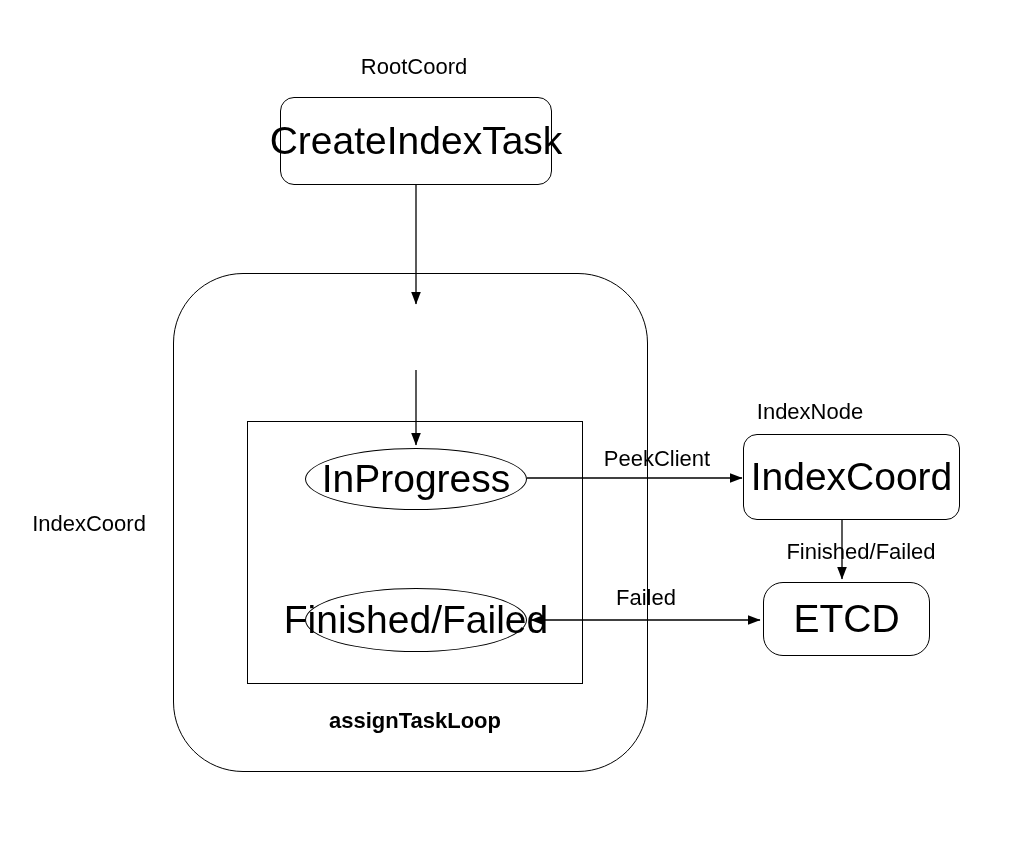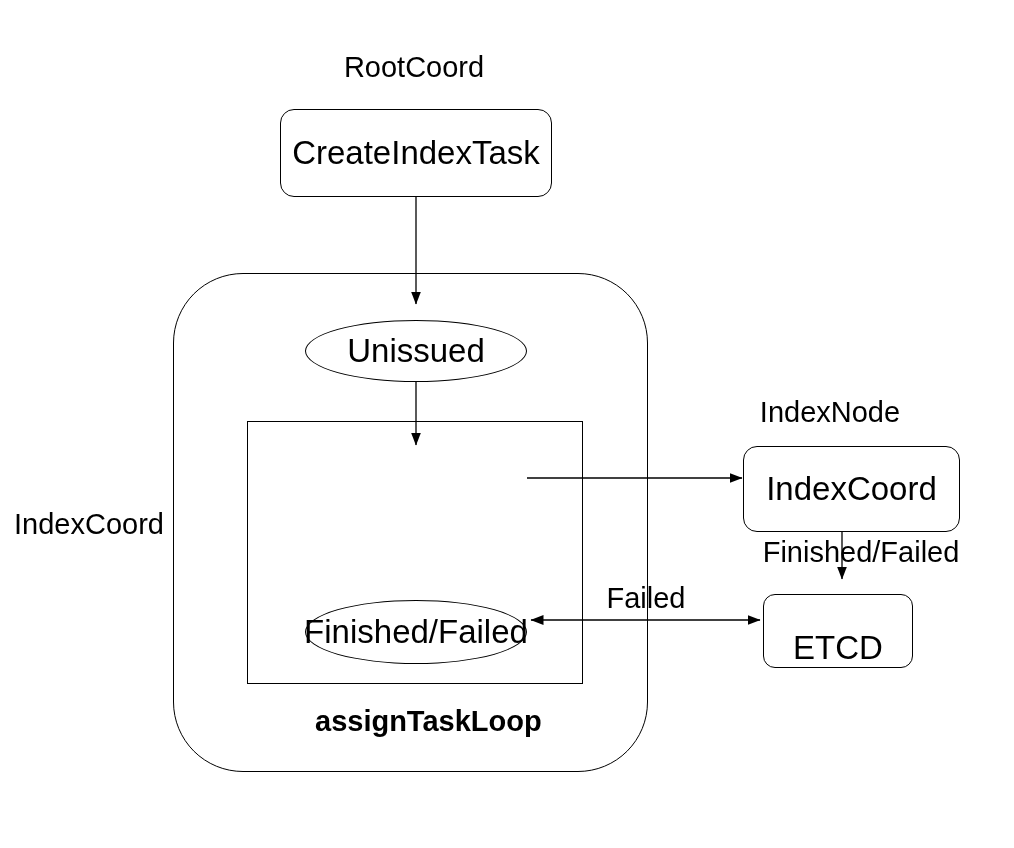--- a/index.html
+++ b/index.html
@@ -11,36 +11,35 @@
     position: relative;
     width: 1014px;
     height: 848px;
     background: #ffffff;
     font-family: "Liberation Sans", sans-serif;
     color: #000000;
     overflow: hidden;
   }
   .abs { position: absolute; }
   .group-label, .edge-label {
-    font-size: 29px;
+    font-size: 22px;
     line-height: 30px;
     text-align: center;
     white-space: nowrap;
   }
   .node {
     position: absolute;
     box-sizing: border-box;
     border: 1.3px solid #000000;
     background: #ffffff;
     display: flex;
     align-items: center;
     justify-content: center;
-    font-size: 33px;
+    font-size: 39px;
     white-space: nowrap;
-    margin-top: 12px;
   }
   .rounded { border-radius: 14px; }
   .ellipse { border-radius: 50%; }
   .container-box {
     position: absolute;
     box-sizing: border-box;
     border: 1.3px solid #000000;
     background: transparent;
   }
   #outer-container { border-radius: 70px; }
@@ -76,41 +75,42 @@
     <line x1="842" y1="520" x2="842" y2="579" stroke="#000000" stroke-width="1.3" marker-end="url(#arrow-end)"></line>
     <line x1="531" y1="620" x2="760" y2="620" stroke="#000000" stroke-width="1.3" marker-start="url(#arrow-start)" marker-end="url(#arrow-end)"></line>
   </svg>
 
   <div class="group-label abs" style="left:314px; top:52px; width:200px;">RootCoord</div>
 
   <div class="group-label abs" style="left:-11px; top:509px; width:200px;">IndexCoord</div>
 
   <div class="group-label abs" style="left:315px; top:706px; width:200px;font-weight:bold;">assignTaskLoop</div>
 
-  <div class="group-label abs" style="left:730px; top:397px; width:200px;">IndexNode</div>
+  <div class="group-label abs" style="left:710px; top:397px; width:200px;">IndexNode</div>
 
   <div class="node rounded" style="left:280px; top:97px; width:272px; height:88px;">
     <span>CreateIndexTask</span>
   </div>
 
-  <div class="node ellipse" style="left:305px; top:308px; width:222px; height:62px;">
-    <span>Unissued</span>
+
+  <div class="node ellipse" style="left:305px; top:448px; width:222px; height:62px;">
+    <span>InProgress</span>
   </div>
-
 
   <div class="node ellipse" style="left:305px; top:588px; width:222px; height:64px;">
     <span>Finished/Failed</span>
   </div>
 
   <div class="node rounded" style="left:743px; top:434px; width:217px; height:86px;">
     <span>IndexCoord</span>
   </div>
 
-  <div class="node rounded" style="left:763px; top:582px; width:150px; height:74px; border-radius:12px;align-items:flex-end;">
+  <div class="node rounded" style="left:763px; top:582px; width:167px; height:74px; border-radius:20px;">
     <span>ETCD</span>
   </div>
 
+  <div class="edge-label abs" style="left:557px; top:444px; width:200px;">PeekClient</div>
 
   <div class="edge-label abs" style="left:761px; top:537px; width:200px;">Finished/Failed</div>
 
   <div class="edge-label abs" style="left:546px; top:583px; width:200px;">Failed</div>
 
 </div>
 
 </body></html>

